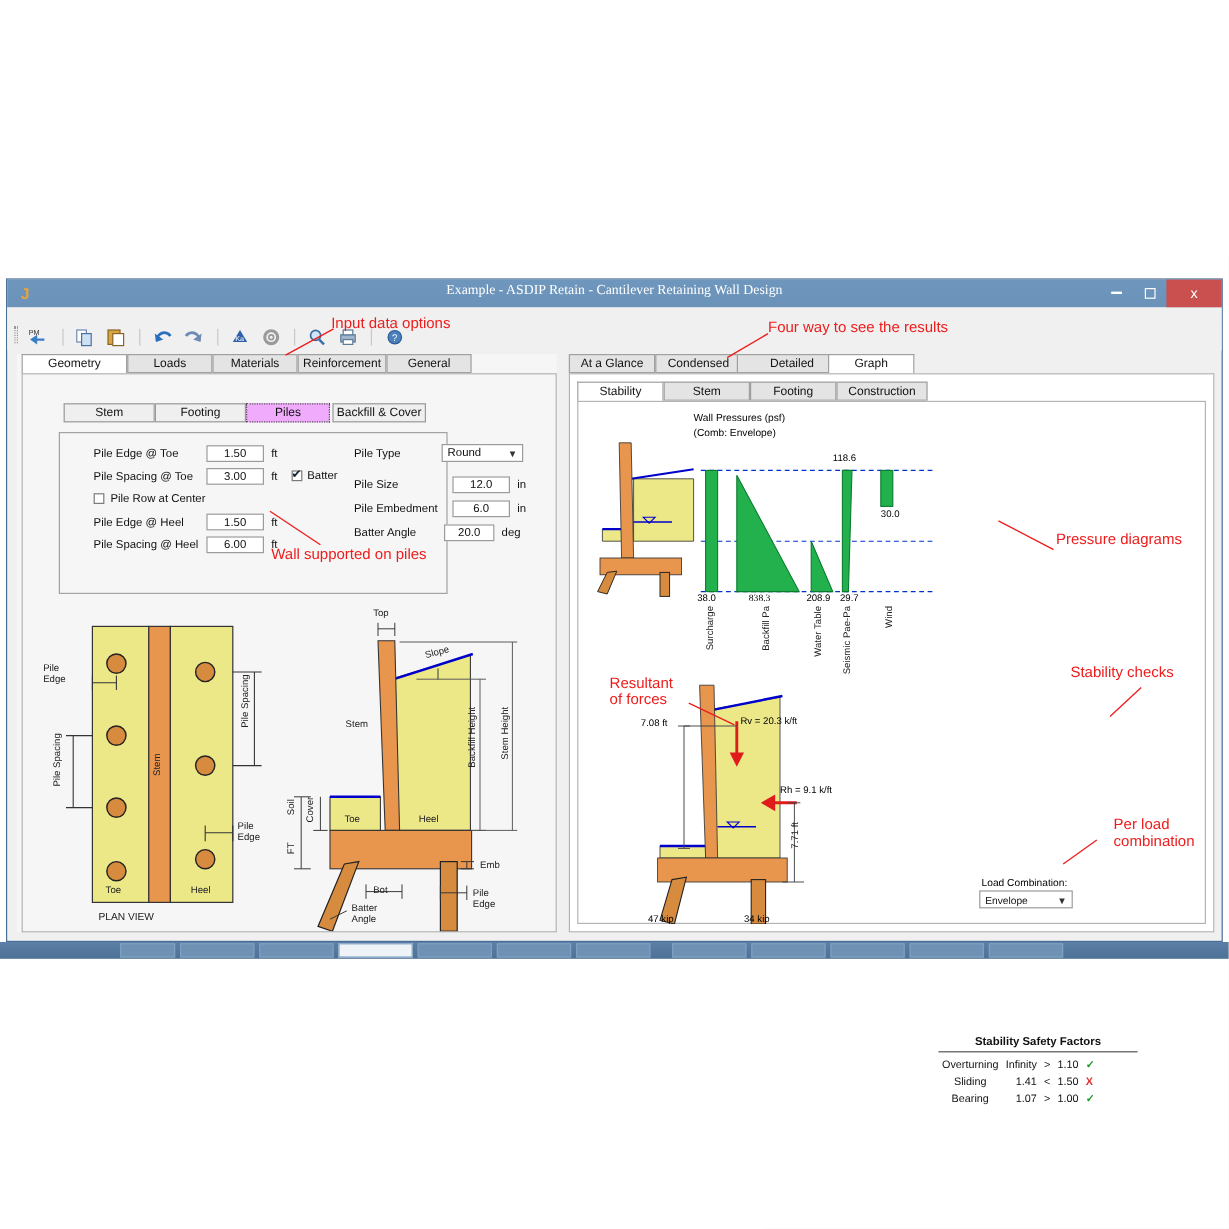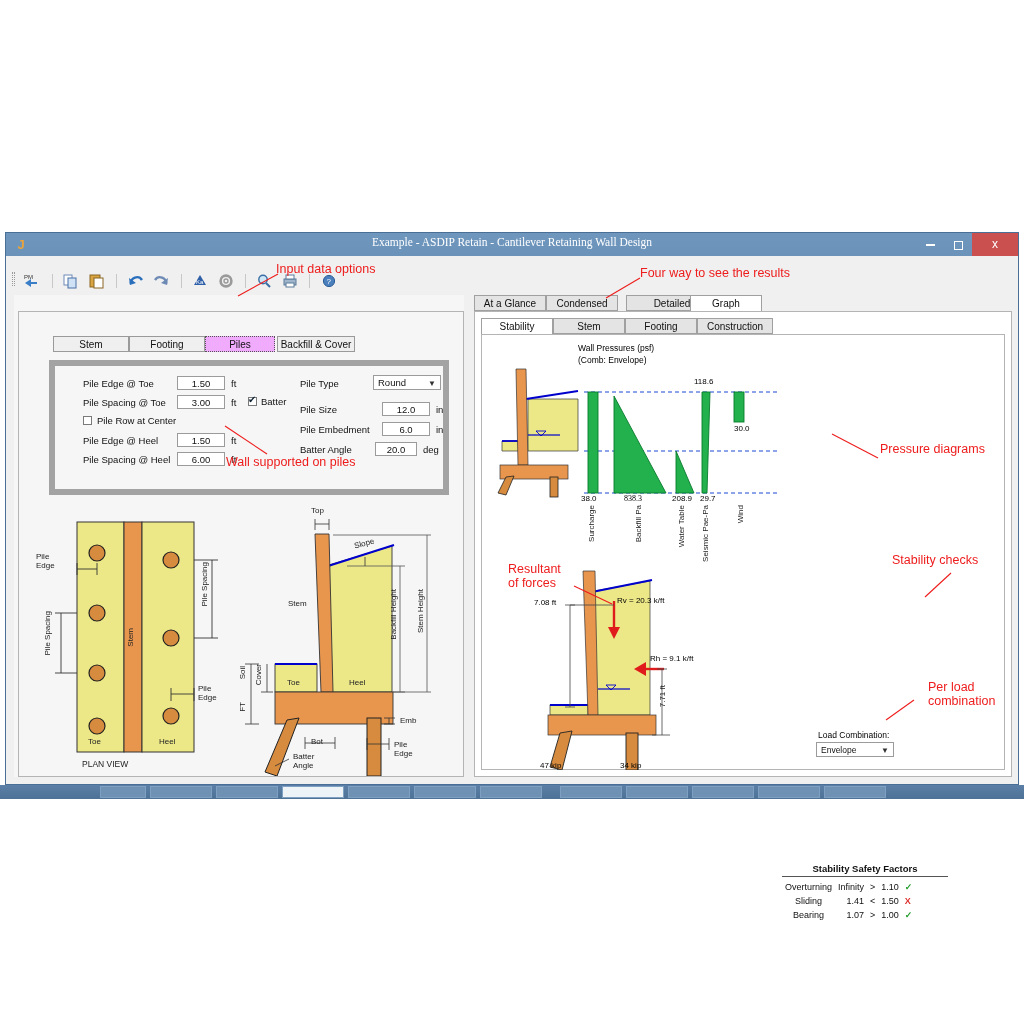--- a/index.html
+++ b/index.html
@@ -55,22 +55,22 @@
   #leftpane { position:absolute; left:8px; top:62px; width:450px; height:482px;
               background:#f6f6f6; }
   #lefttabs { position:absolute; left:4px; top:0; width:446px; height:17px; }
   #leftbody { position:absolute; left:4px; top:16px; width:446px; height:466px;
               background:#f6f6f6; border:1px solid #b4b4b4; }
 
   .secbtn { position:absolute; top:24px; height:16px; font-size:10px; text-align:center;
             line-height:15px; border:1px solid #9a9a9a; background:#efefef; color:#111;}
   .secbtn.active { border:1px dotted #555; background:#f0abfc; }
 
-  #pilegroup { position:absolute; left:30px; top:48px; width:400px; height:135px;
-               border:6px solid #a3a3a3; background:#f6f6f6; }
+  #pilegroup { position:absolute; left:30px; top:48px; width:324px; height:135px;
+               border:1px solid #a3a3a3; background:#f6f6f6; }
   .flabel { position:absolute; font-size:9.5px; color:#111; }
   .fbox { position:absolute; height:14px; border:1px solid #9b9b9b; background:#fff;
           font-size:9.5px; text-align:center; line-height:13px; color:#111; }
   .funit { position:absolute; font-size:9.5px; color:#111; }
   .fcheck { position:absolute; width:9px; height:9px; border:1px solid #7a7a7a; background:#fff; }
   .fcheck.on::after { content:"✔"; position:absolute; left:-1px; top:-4px;
                       font-size:10px; color:#123; }
   .fcombo { position:absolute; height:15px; border:1px solid #9b9b9b; background:#fff;
             font-size:9.5px; line-height:14px; color:#111; padding-left:4px; }
   .fcombo .cv { position:absolute; right:4px; top:1px; font-size:8px; color:#333; }
@@ -206,20 +206,27 @@
     <span class="tool">
       <svg width="20" height="18" viewBox="0 0 20 18">
         <circle cx="10" cy="9" r="5.6" fill="#4a80bd" stroke="#2d5d96"></circle>
         <text x="7.6" y="12" font-size="8" fill="#fff" font-family="Liberation Sans">?</text>
       </svg>
     </span>
   </div>
 
   <div id="leftpane">
 
+    <div id="lefttabs" class="tabstrip">
+      <div class="tab sel" style="left:0px;   width:88px;">Geometry</div>
+      <div class="tab" style="left:88px;  width:71px;">Loads</div>
+      <div class="tab" style="left:159px; width:71px;">Materials</div>
+      <div class="tab" style="left:230px; width:74px;">Reinforcement</div>
+      <div class="tab" style="left:304px; width:71px;">General</div>
+    </div>
 
     <div id="leftbody">
 
       <div class="secbtn" style="left:34px;  width:76px;">Stem</div>
       <div class="secbtn" style="left:110px; width:76px;">Footing</div>
       <div class="secbtn active" style="left:186px; width:70px;">Piles</div>
       <div class="secbtn" style="left:258px; width:78px;">Backfill &amp; Cover</div>
 
       <div id="pilegroup">
         <span class="flabel" style="left:28px; top:12px;">Pile Edge @ Toe</span>
@@ -373,21 +380,21 @@
         <span class="dlabel" style="left:157px;top:236px;line-height:9px;">Pile<br>Edge</span>
       </div>
     </div>
   </div>
 
   <div id="rightpane">
 
     <div id="righttabs" class="tabstrip">
       <div class="tab" style="left:0px;   width:72px;">At a Glance</div>
       <div class="tab" style="left:72px;  width:72px;">Condensed</div>
-      <div class="tab" style="left:152px; width:92px;">Detailed</div>
+      <div class="tab" style="left:140px; width:92px;">Detailed</div>
       <div class="tab sel" style="left:216px; width:72px;">Graph</div>
     </div>
 
     <div id="rightbody">
       <div id="rightsub" class="tabstrip">
         <div class="tab sel" style="left:0px;   width:72px;">Stability</div>
         <div class="tab" style="left:72px;  width:72px;">Stem</div>
         <div class="tab" style="left:144px; width:72px;">Footing</div>
         <div class="tab" style="left:216px; width:76px;">Construction</div>
       </div>

